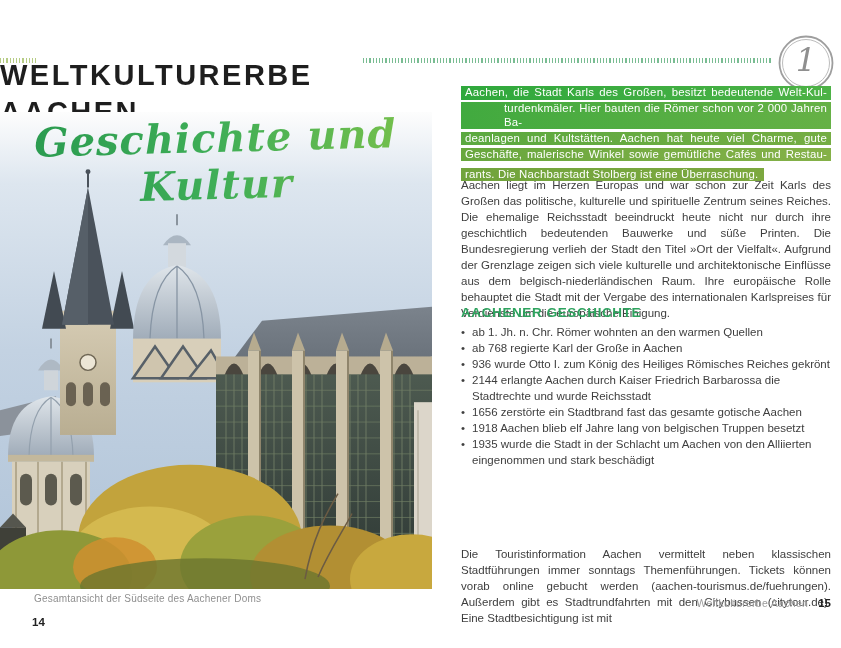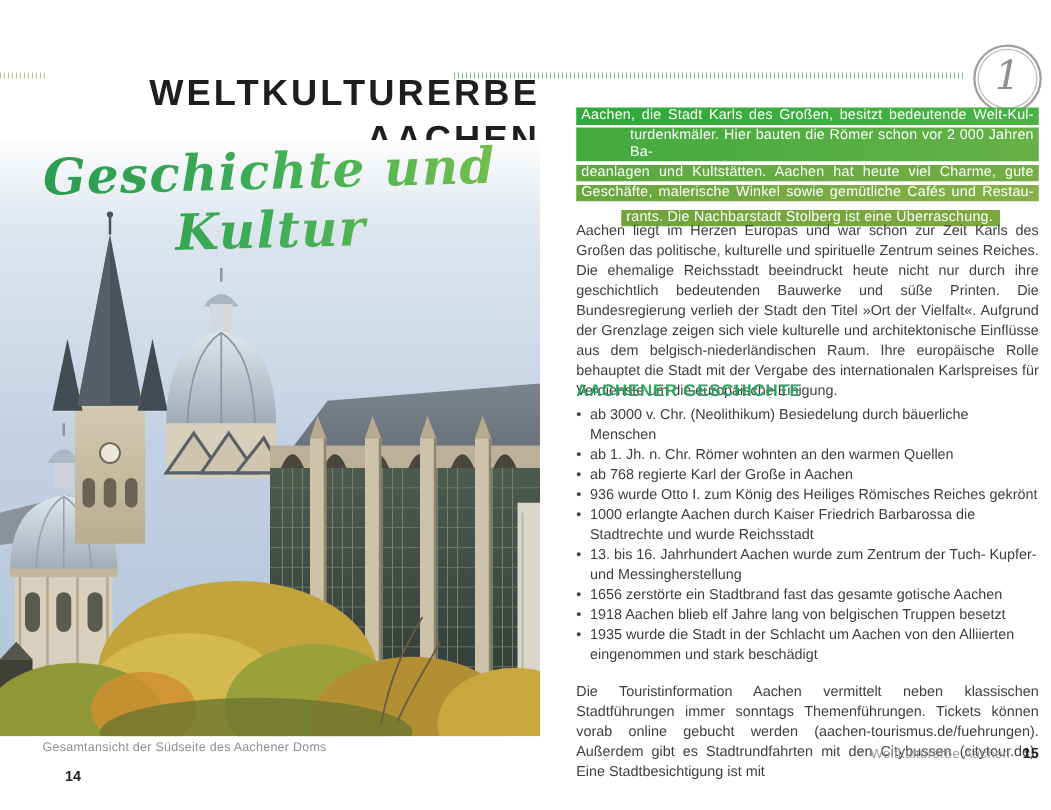--- a/index.html
+++ b/index.html
@@ -4,21 +4,21 @@
 <style>
   html,body{margin:0;padding:0;background:#ffffff;}
   .spread{
     position:relative;width:841px;height:648px;overflow:hidden;
     background:#ffffff;
     font-family:"Liberation Sans",sans-serif;
     color:#3e3e3e;
   }
   
   .title{
-    position:absolute;left:0;top:38px;width:432px;text-align:right;
+    position:absolute;left:0;top:38px;width:432px;text-align:left;
     font-weight:900;font-size:29px;line-height:37px;letter-spacing:2.5px;
     color:#1e1e1e;
   }
   .dash{position:absolute;top:58px;height:5px;
     background:repeating-linear-gradient(90deg,#79bc92 0 1.2px,rgba(0,0,0,0) 1.2px 3.2px);}
   .dash-left{left:0;width:37px;
     background:repeating-linear-gradient(90deg,#b6cc84 0 1.2px,rgba(0,0,0,0) 1.2px 3.2px);}
   .dash-mid{left:363px;width:408px;}
   .photo{
     position:absolute;left:0;top:112px;width:432px;height:477px;overflow:hidden;
@@ -28,42 +28,42 @@
     position:absolute;left:0;top:2px;width:432px;text-align:center;
     font-family:"DejaVu Serif",serif;font-style:italic;font-weight:700;
     font-size:40px;letter-spacing:1px;transform:rotate(-1.5deg);
     background:linear-gradient(90deg,#27984f,#3fae57,#7cc24a);
     -webkit-background-clip:text;background-clip:text;color:transparent;
   }
   .caption{
     position:absolute;left:34px;top:593px;font-size:10px;color:#8f8f8f;letter-spacing:.2px;
   }
   .pagenum{position:absolute;font-size:11.5px;font-weight:700;color:#222;}
-  .pagenum-left{left:52px;top:616px;}
+  .pagenum-left{left:32px;top:616px;}
   
   .col{position:absolute;left:461px;width:370px;}
   .badge{position:absolute;left:777px;top:34px;width:58px;height:58px;}
   .badge svg{position:absolute;left:0;top:0;}
   .badge .num{
     position:absolute;left:0;top:7px;width:58px;text-align:center;
     font-family:"DejaVu Serif",serif;font-style:italic;
     font-size:32px;color:#8f8f8f;
   }
   .intro{top:86px;}
   .hl{
     color:#ffffff;font-size:11.4px;font-weight:400;letter-spacing:.2px;
     line-height:13.5px;padding:0 4px;margin-bottom:2.5px;
     text-align:justify;text-align-last:justify;
   }
   .hl-last{display:inline-block;text-align:left;text-align-last:left;padding-right:6px;}
   .hl0{background:linear-gradient(90deg,#2fa83c,#4db246);}
   .hl1{background:linear-gradient(90deg,#41aa3f,#66b146);padding-left:43px;}
   .hl2{background:linear-gradient(90deg,#5ba940,#75ad43);}
   .hl3{background:linear-gradient(90deg,#68a73e,#85b148);}
-  .hl4{background:linear-gradient(90deg,#71a43c,#7ca83f);margin-left:36px;}
+  .hl4{background:linear-gradient(90deg,#71a43c,#7ca83f);}
   .body-text{
     font-size:11.5px;line-height:16px;text-align:justify;color:#3e3e3e;margin:0;
   }
   .para1{top:177px;}
   .heading{
     top:305px;font-size:13.5px;font-weight:800;letter-spacing:.6px;color:#2da35e;margin:0;
   }
   .history{top:324px;list-style:none;margin:0;padding:0;font-size:11.5px;line-height:16px;}
   .history li{position:relative;padding-left:11px;text-align:left;}
   .history li::before{content:"•";position:absolute;left:0;top:0;color:#3e3e3e;}
@@ -246,26 +246,24 @@
     <div class="hl hl2">deanlagen und Kultstätten. Aachen hat heute viel Charme, gute</div>
     <div class="hl hl3">Geschäfte, malerische Winkel sowie gemütliche Cafés und Restau-</div>
     <div class="hl hl4 hl-last">rants. Die Nachbarstadt Stolberg ist eine Überraschung.</div>
   </div>
 
   <p class="col body-text para1">Aachen liegt im Herzen Europas und war schon zur Zeit Karls des Großen das politische, kulturelle und spirituelle Zentrum seines Reiches. Die ehemalige Reichsstadt beeindruckt heute nicht nur durch ihre geschichtlich bedeutenden Bauwerke und süße Printen. Die Bundesregierung verlieh der Stadt den Titel »Ort der Vielfalt«. Aufgrund der Grenzlage zeigen sich viele kulturelle und architektonische Einflüsse aus dem belgisch-niederländischen Raum. Ihre europäische Rolle behauptet die Stadt mit der Vergabe des internationalen Karlspreises für Verdienste um die europäische Einigung.</p>
 
   <h2 class="col heading">AACHENER GESCHICHTE</h2>
 
   <ul class="col history">
-    <li>ab 3000 v. Chr. (Neolithikum) Besiedelung durch bäuerliche Menschen</li>
     <li>ab 1. Jh. n. Chr. Römer wohnten an den warmen Quellen</li>
     <li>ab 768 regierte Karl der Große in Aachen</li>
     <li>936 wurde Otto I. zum König des Heiliges Römisches Reiches gekrönt</li>
-    <li>1000 erlangte Aachen durch Kaiser Friedrich Barbarossa die Stadtrechte und wurde Reichsstadt</li>
-    <li>13. bis 16. Jahrhundert Aachen wurde zum Zentrum der Tuch- Kupfer- und Messingherstellung</li>
+    <li>2144 erlangte Aachen durch Kaiser Friedrich Barbarossa die Stadtrechte und wurde Reichsstadt</li>
     <li>1656 zerstörte ein Stadtbrand fast das gesamte gotische Aachen</li>
     <li>1918 Aachen blieb elf Jahre lang von belgischen Truppen besetzt</li>
     <li>1935 wurde die Stadt in der Schlacht um Aachen von den Alliierten eingenommen und stark beschädigt</li>
   </ul>
 
   <p class="col body-text para2">Die Touristinformation Aachen vermittelt neben klassischen Stadtführungen immer sonntags Themenführungen. Tickets können vorab online gebucht werden (aachen-tourismus.de/fuehrungen). Außerdem gibt es Stadtrundfahrten mit den Citybussen (citytour.de). Eine Stadtbesichtigung ist mit</p>
 
   <div class="col footer" style="position:absolute;">
     <span>Weltkulturerbe Aachen</span><b>15</b>
   </div>

